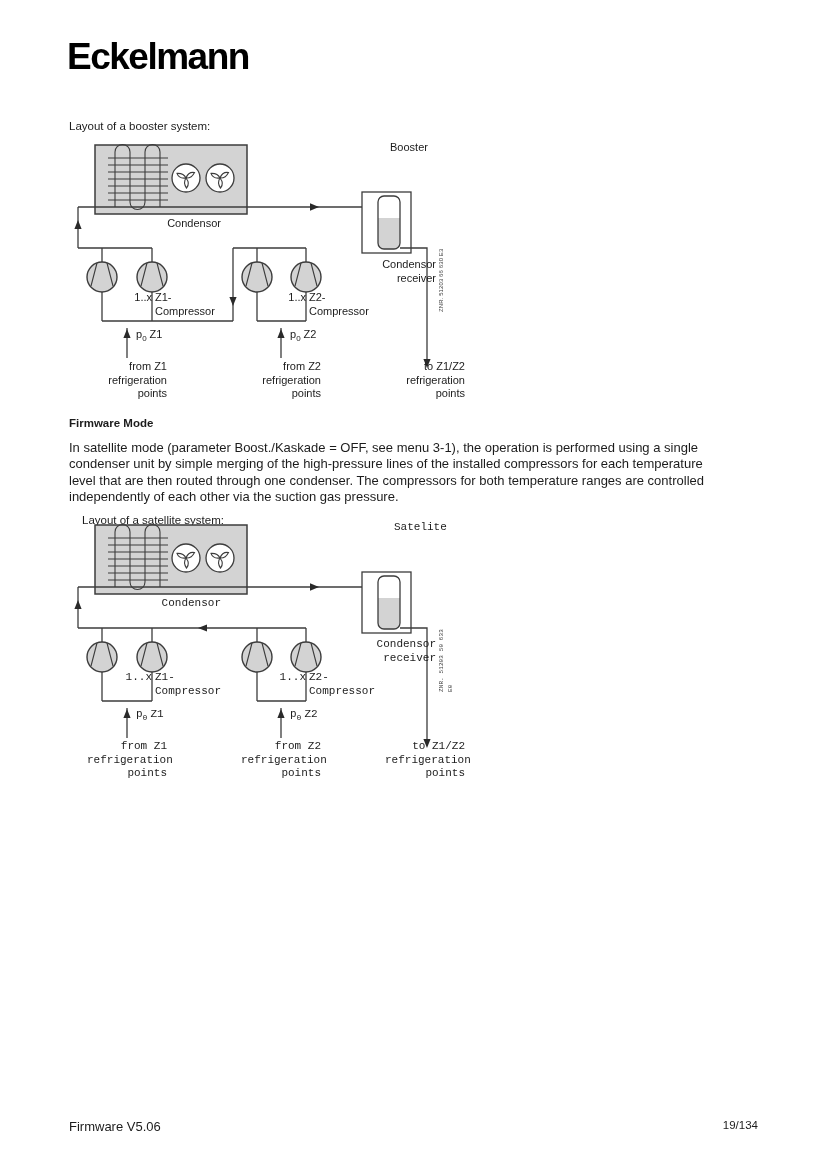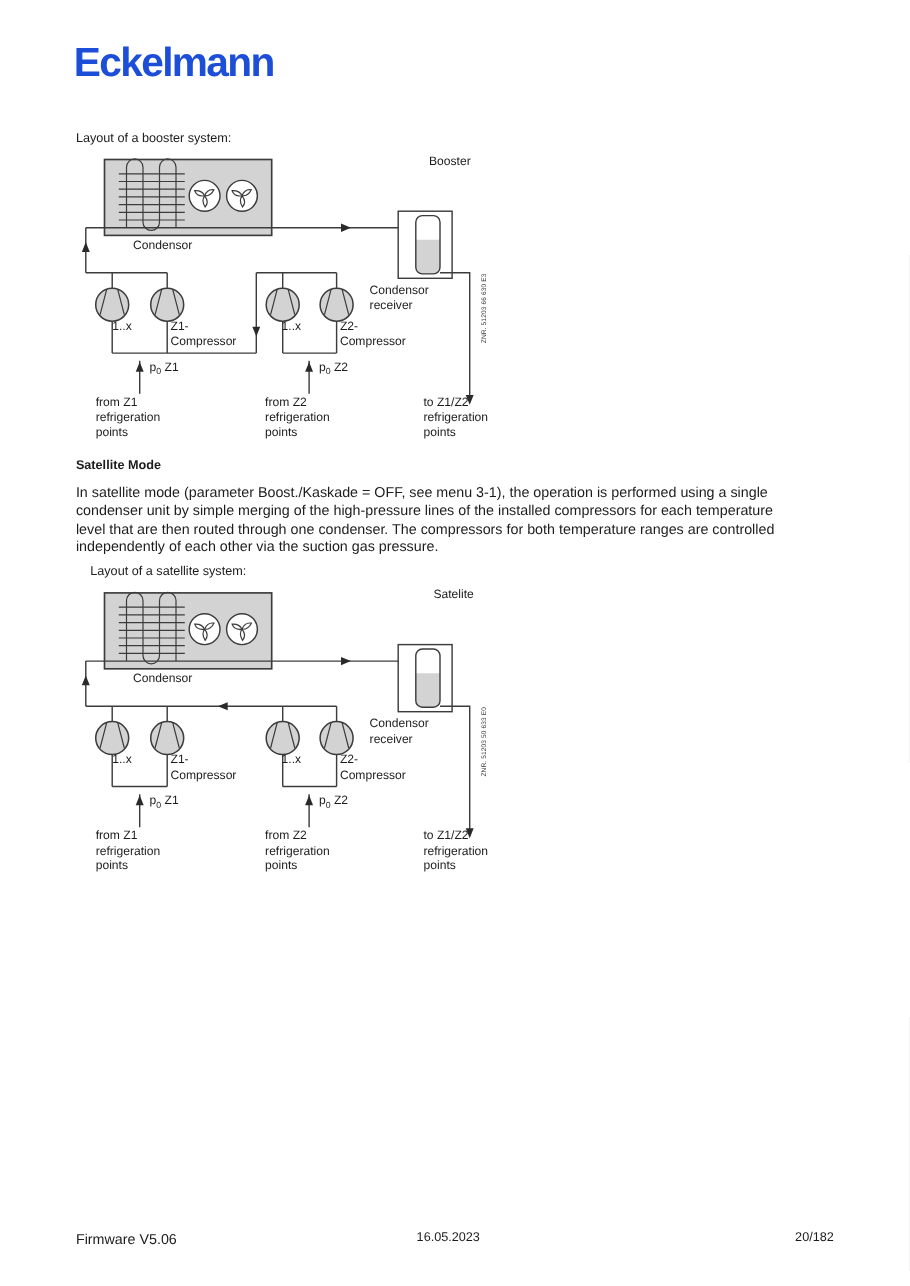--- a/index.html
+++ b/index.html
@@ -1,26 +1,26 @@
 <!DOCTYPE html>
 <html><head>
 <meta charset="utf-8">
 <style>
   html,body{margin:0;padding:0;background:#e8e8e8;}
   #page{position:relative;width:827px;height:1169px;background:#ffffff;margin:0 auto;
         font-family:"Liberation Sans", sans-serif;color:#1c1c1c;overflow:hidden;}
   .abs{position:absolute;}
-  #logo{left:67px;top:36px;font-size:37px;font-weight:bold;color:#1d4ed8;letter-spacing:-1.5px;}
+  #logo{left:67px;top:36px;font-size:37px;font-weight:bold;color:#000000;letter-spacing:-1.5px;}
   .caption{font-size:11.5px;}
   .bold{font-weight:bold;}
   .para{font-size:13px;line-height:16.4px;white-space:pre-line;}
   .diagram{position:absolute;width:440px;height:265px;}
   .dsvg{position:absolute;left:0;top:0;}
   .dlabel{position:absolute;font-size:11px;line-height:13.5px;white-space:nowrap;color:#1c1c1c;}
-  .ctr{text-align:left;white-space:normal;}
+  .ctr{text-align:right;white-space:normal;}
   .title{font-size:11px;}
   .znr{position:absolute;left:377px;top:172px;width:64px;font-size:6px;line-height:9px;
        color:#3a3a3a;transform:rotate(-90deg);transform-origin:0 0;letter-spacing:0.1px;}
   .p0 sub{font-size:8px;}
   .p0 .zone{margin-left:3px;}
   .ln{stroke:#3c3c3c;stroke-width:1.3;fill:none;}
   .lnthin{stroke:#3c3c3c;stroke-width:1.1;fill:none;}
   .ar{fill:#2a2a2a;stroke:none;}
   .boxfill{fill:#d3d3d3;stroke:#3c3c3c;stroke-width:1.5;}
   .whitefill{fill:#ffffff;stroke:#3c3c3c;stroke-width:1.3;}
@@ -127,28 +127,28 @@
       <div>refrigeration</div>
       <div>points</div>
     </div>
     <div class="dlabel ctr" style="left:325px;top:220px;width:80px;">
       <div>to Z1/Z2</div>
       <div>refrigeration</div>
       <div>points</div>
     </div>
   </div>
 
-  <div class="abs caption bold" style="left:69px;top:417px;">Satellite Mode</div>
+  <div class="abs caption bold" style="left:69px;top:417px;">Firmware Mode</div>
   <div class="abs para" style="left:69px;top:440px;">In satellite mode (parameter Boost./Kaskade = OFF, see menu 3-1), the operation is performed using a single
 condenser unit by simple merging of the high-pressure lines of the installed compressors for each temperature
 level that are then routed through one condenser. The compressors for both temperature ranges are controlled
 independently of each other via the suction gas pressure.</div>
   <div class="abs caption" style="left:82px;top:514px;">Layout of a satellite system:</div>
 
-  <div class="diagram" style="left:60px;top:534px;">
+  <div class="diagram" style="left:60px;top:520px;font-family:Liberation Mono, monospace;">
     <svg class="dsvg" width="440" height="265" viewBox="0 0 440 265">
       <defs>
         <g id="comp-s">
           <circle cx="0" cy="0" r="15" class="compfill"></circle>
           <path d="M-5 -14 L-11 9 M5 -14 L11 9" class="lnthin"></path>
         </g>
         <g id="fan-s">
           <circle cx="0" cy="0" r="14" class="whitefill"></circle>
           <g class="lnthin">
             <path d="M0 0 Q5.5 0.5 8.5 -5.5 Q2.5 -6.5 0 0"></path>
@@ -227,16 +227,15 @@
       <div>points</div>
     </div>
     <div class="dlabel ctr" style="left:325px;top:220px;width:80px;">
       <div>to Z1/Z2</div>
       <div>refrigeration</div>
       <div>points</div>
     </div>
   </div>
 
   <div id="footer-left" class="abs">Firmware V5.06</div>
-  <div id="footer-center" class="abs">16.05.2023</div>
-  <div id="footer-right" class="abs">20/182</div>
+  <div id="footer-right" class="abs">19/134</div>
 
 </div>
 
 </body></html>

